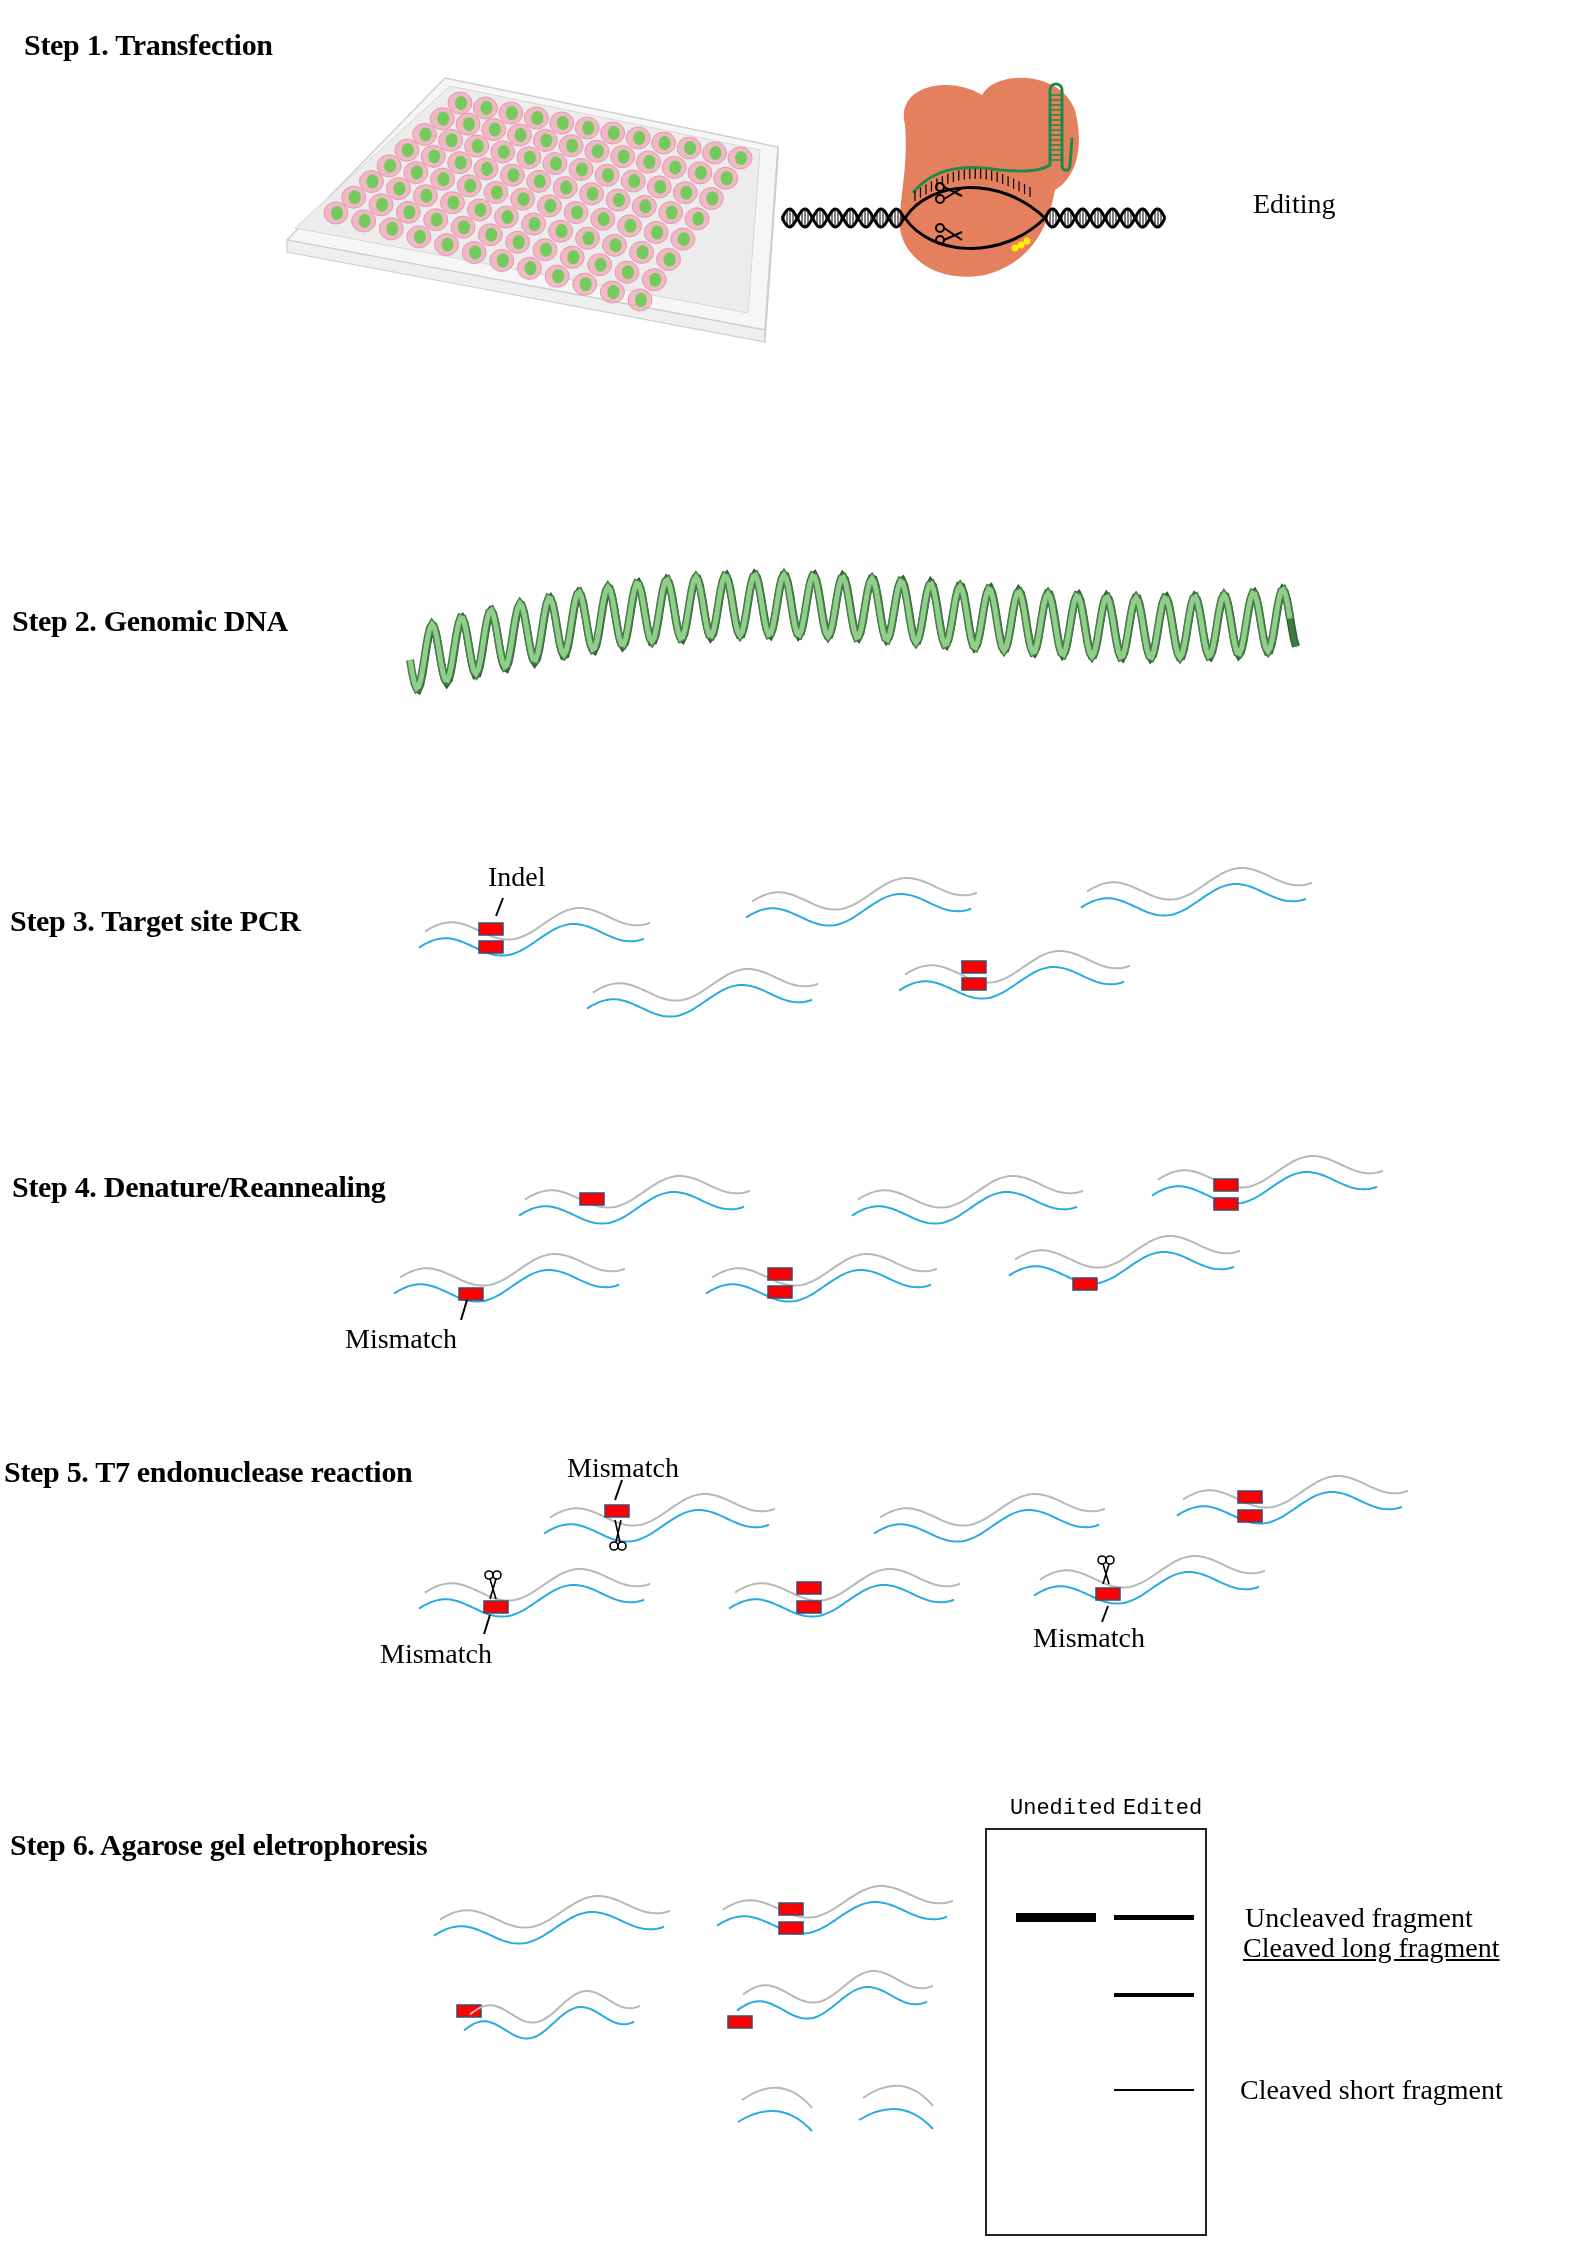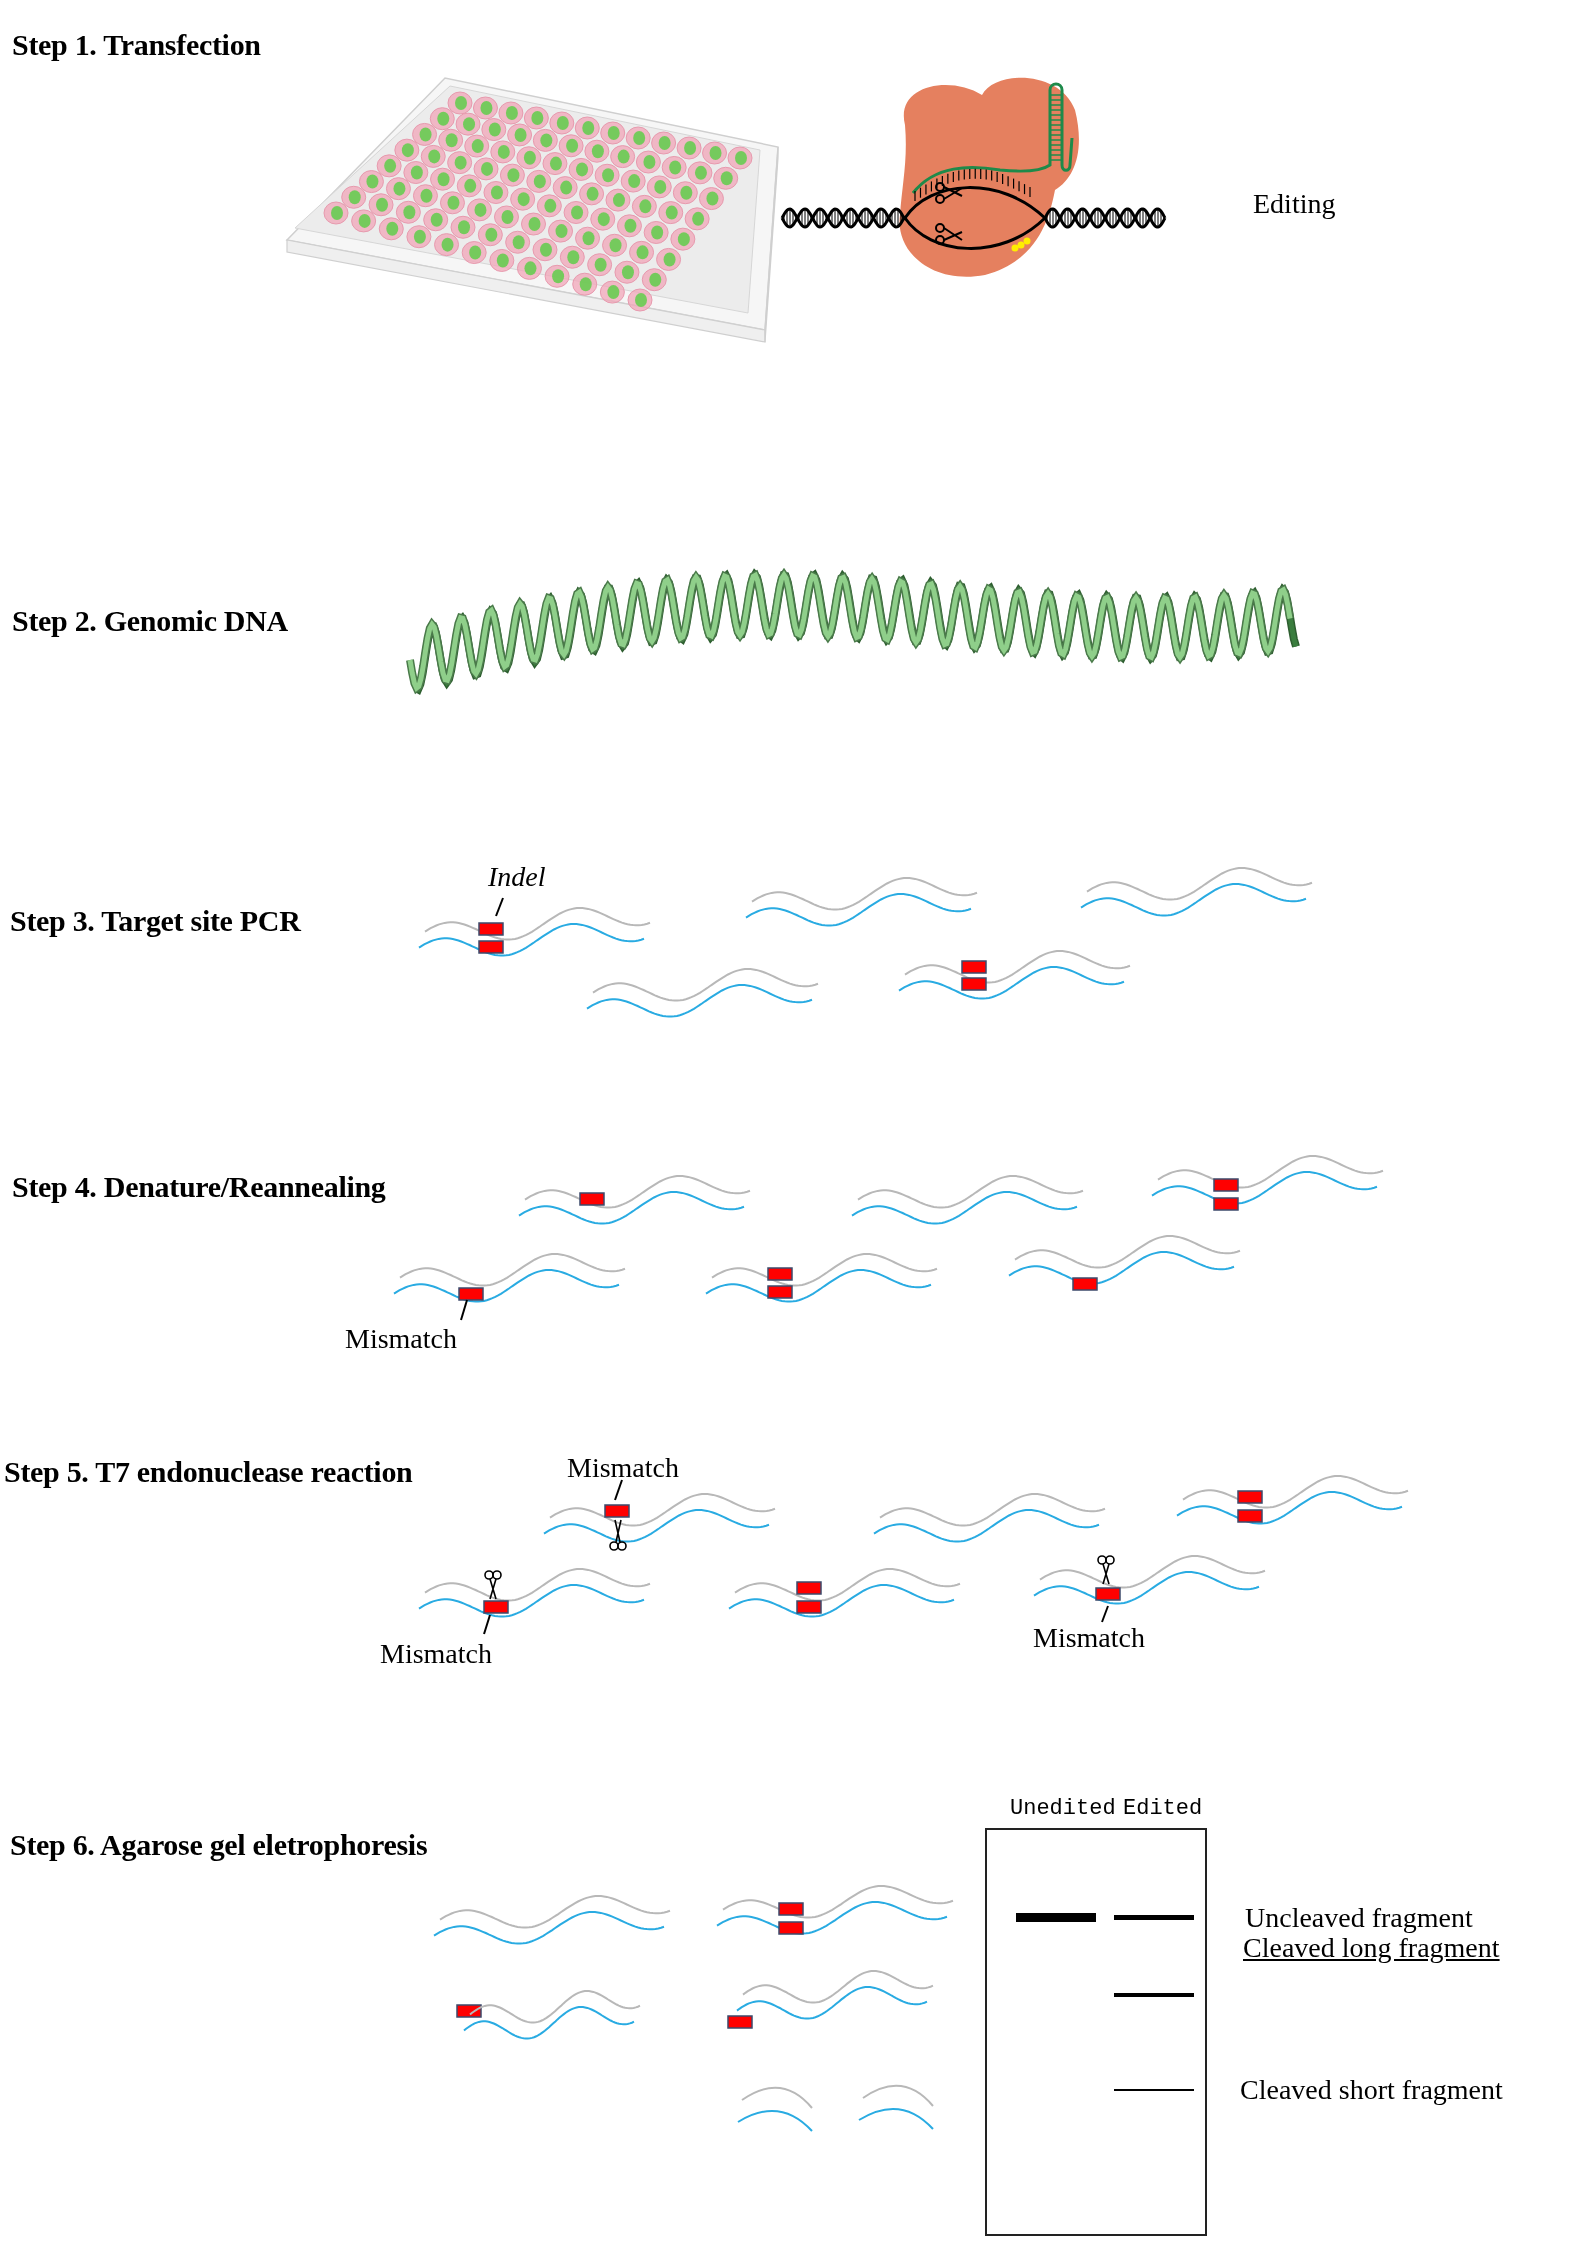--- a/index.html
+++ b/index.html
@@ -6,21 +6,21 @@
   body { width:1587px; height:2245px; position:relative; overflow:hidden; font-family:"Liberation Serif", serif; color:#000; }
   .step-title { position:absolute; font-family:"Liberation Serif", serif; font-weight:bold; font-size:30px; letter-spacing:-0.3px; white-space:nowrap; }
   .label { position:absolute; font-family:"Liberation Serif", serif; font-size:28px; white-space:nowrap; }
   .small-label { position:absolute; font-family:Liberation Mono, monospace; font-size:22px; white-space:nowrap; }
   svg.layer { position:absolute; left:0; top:0; }
   .gel-box { position:absolute; left:985px; top:1828px; width:222px; height:408px; border:2px solid #222; box-sizing:border-box; }
 </style>
 </head>
 <body>
 
-<div class="step-title" style="left:12px; top:28px;">Step 1. Transfection</div>
+<div class="step-title" style="left:24px; top:28px;">Step 1. Transfection</div>
 <div class="step-title" style="left:12px; top:604px;">Step 2. Genomic DNA</div>
 <div class="step-title" style="left:10px; top:904px;">Step 3. Target site PCR</div>
 <div class="step-title" style="left:12px; top:1144px;margin-top:26px;">Step 4. Denature/Reannealing</div>
 <div class="step-title" style="left:4px; top:1455px;">Step 5. T7 endonuclease reaction</div>
 <div class="step-title" style="left:10px; top:1828px;">Step 6. Agarose gel eletrophoresis</div>
 
 <svg class="layer" width="1587" height="2245" style="pointer-events:none;">
   <g id="plate-group">
     <polygon points="287,240 445,78 778,147 765,330" fill="#f6f6f6" stroke="#cfcfcf" stroke-width="1.5"></polygon>
     <polygon points="287,240 765,330 765,342 287,252" fill="#efefef" stroke="#cfcfcf" stroke-width="1.2"></polygon>
@@ -505,21 +505,21 @@
     <g>
       <path d="M742,2100 Q782,2072 812,2108" stroke="#b8b8b8" stroke-width="2" fill="none"></path>
       <path d="M738,2122 Q780,2096 812,2131" stroke="#29abe2" stroke-width="2" fill="none"></path>
     </g>
     <g>
       <path d="M863,2098 Q903,2070 933,2106" stroke="#b8b8b8" stroke-width="2" fill="none"></path>
       <path d="M859,2120 Q901,2094 933,2129" stroke="#29abe2" stroke-width="2" fill="none"></path>
     </g>
   </svg>
 
-<div class="label" style="left:488px; top:861px;font-style:italic;">Indel</div>
+<div class="label" style="left:488px; top:861px;">Indel</div>
 
 <div class="label" style="left:345px; top:1323px;">Mismatch</div>
 
 <div class="label" style="left:567px; top:1452px;">Mismatch</div>
 <div class="label" style="left:380px; top:1638px;">Mismatch</div>
 <div class="label" style="left:1033px; top:1622px;">Mismatch</div>
 
 <div class="small-label" style="left:1010px; top:1796px;">Unedited</div>
 <div class="small-label" style="left:1123px; top:1796px;text-align:center;">Edited</div>
 <div class="gel-box">

